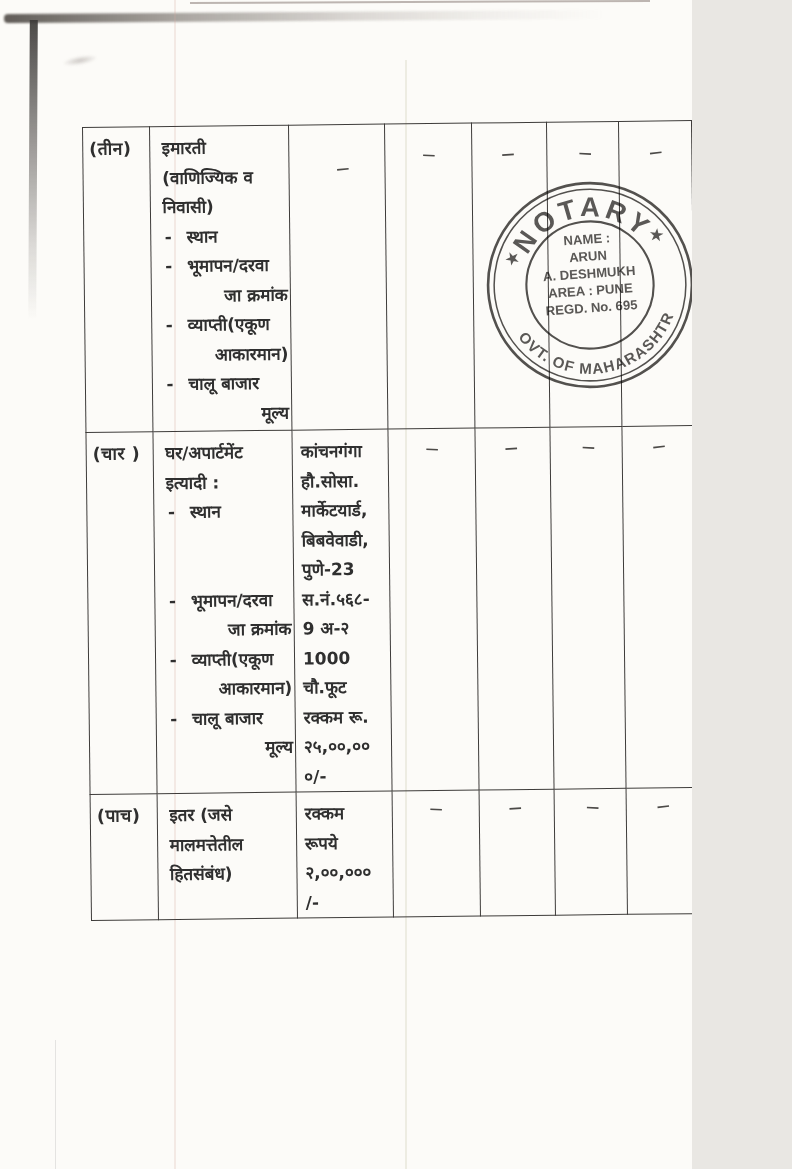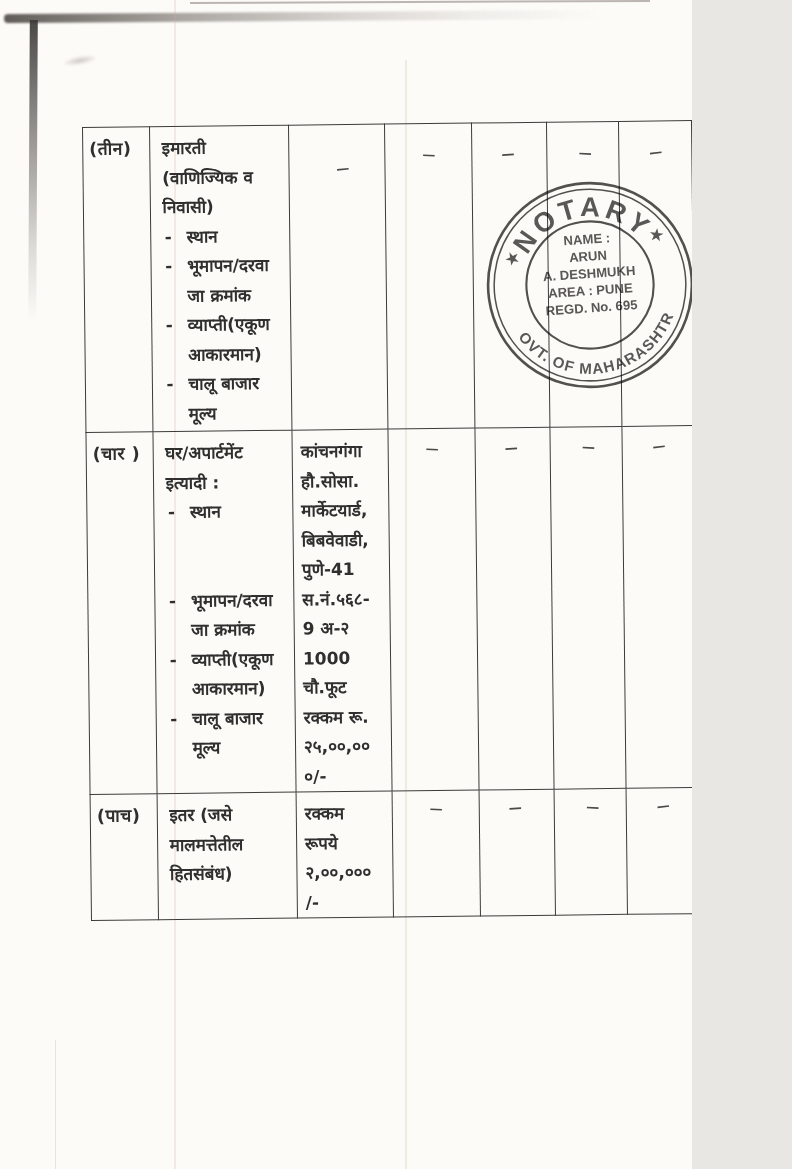--- a/index.html
+++ b/index.html
@@ -30,21 +30,21 @@
 
   
   .doc-table{position:absolute;left:82px;top:127px;border-collapse:collapse;
     table-layout:fixed;transform:rotate(-0.65deg);transform-origin:0 0;}
   .doc-table td{border:1.4px solid #3e3c3a;vertical-align:top;overflow:hidden;}
   .label-cell{font-size:17.5px;font-weight:600;padding:8px 2px 0 6px;letter-spacing:.5px;}
   .desc-cell{font-size:17px;font-weight:600;padding:7px 2px 0 12px;line-height:29.5px;}
   .value-cell{font-size:17px;font-weight:600;padding:7px 2px 0 8px;line-height:29.5px;}
   .ln{white-space:nowrap;}
   .blt{display:inline-block;width:22px;padding-left:2px;}
-  .ind{padding-left:24px;}
+  .ind{padding-left:24px;text-align:right;}
   .dash{text-align:center;color:#4c4a48;font-size:13px;font-weight:600;letter-spacing:-1px;}
   .dash.r0{margin-top:22px;}
   .dash.r1{margin-top:11px;}
   .dash.r2{margin-top:9px;}
   td.c3 .dash{transform:rotate(-5deg) translateX(2px);}
   td.c4 .dash{transform:rotate(3deg);}
   td.c5 .dash{transform:rotate(-3deg) translateX(-2px);}
   td.c6 .dash{transform:rotate(4deg) translateX(2px);}
   td.c7 .dash{transform:rotate(-6deg);}
 
@@ -124,21 +124,21 @@
             <div class="ln ind">आकारमान)</div>
             <div class="ln"><span class="blt">-</span>चालू  बाजार</div>
             <div class="ln ind">मूल्य</div>
             <div class="ln">&nbsp;</div>
           </td>
           <td class="value-cell c3">
             <div class="ln">कांचनगंगा</div>
             <div class="ln">हौ.सोसा.</div>
             <div class="ln">मार्केटयार्ड,</div>
             <div class="ln">बिबवेवाडी,</div>
-            <div class="ln">पुणे-41</div>
+            <div class="ln">पुणे-23</div>
             <div class="ln">स.नं.५६८-</div>
             <div class="ln">9 अ-२</div>
             <div class="ln">1000</div>
             <div class="ln">चौ.फूट</div>
             <div class="ln">रक्कम रू.</div>
             <div class="ln">२५,००,००</div>
             <div class="ln">०/-</div>
           </td>
           <td class="c4">
             <div class="dash r1">—</div>

